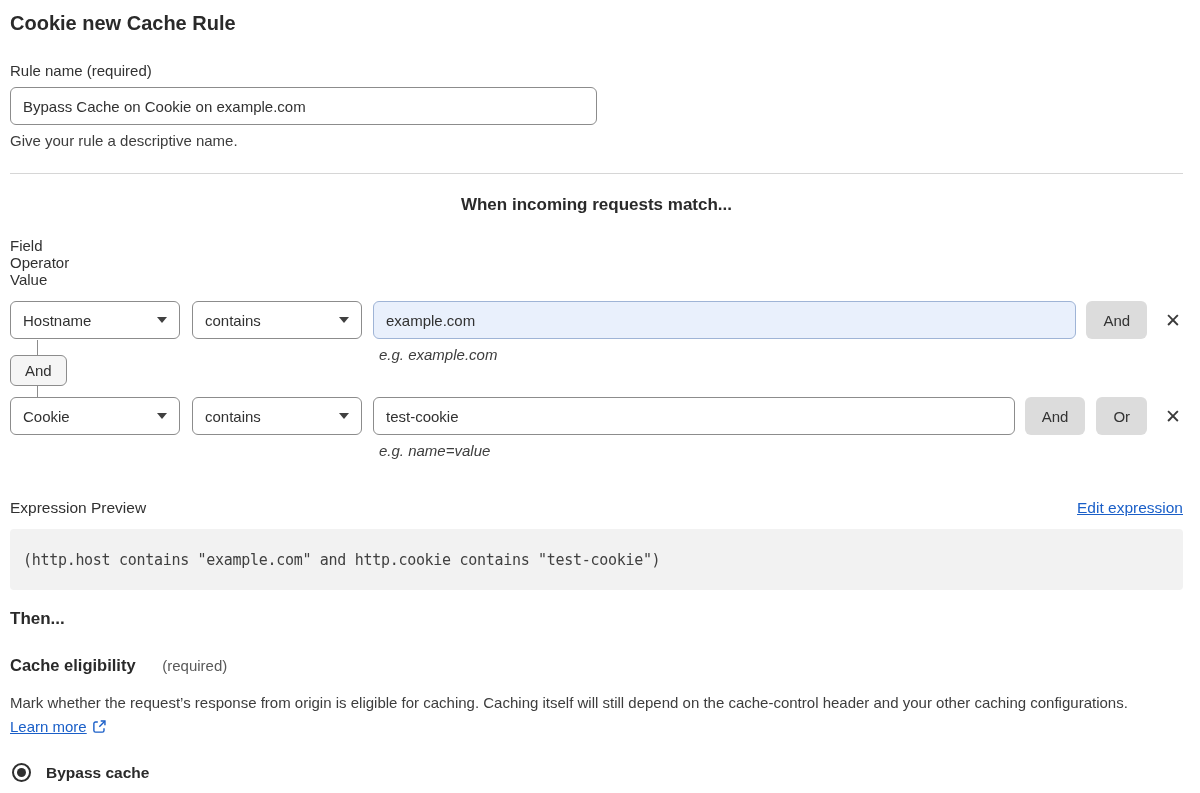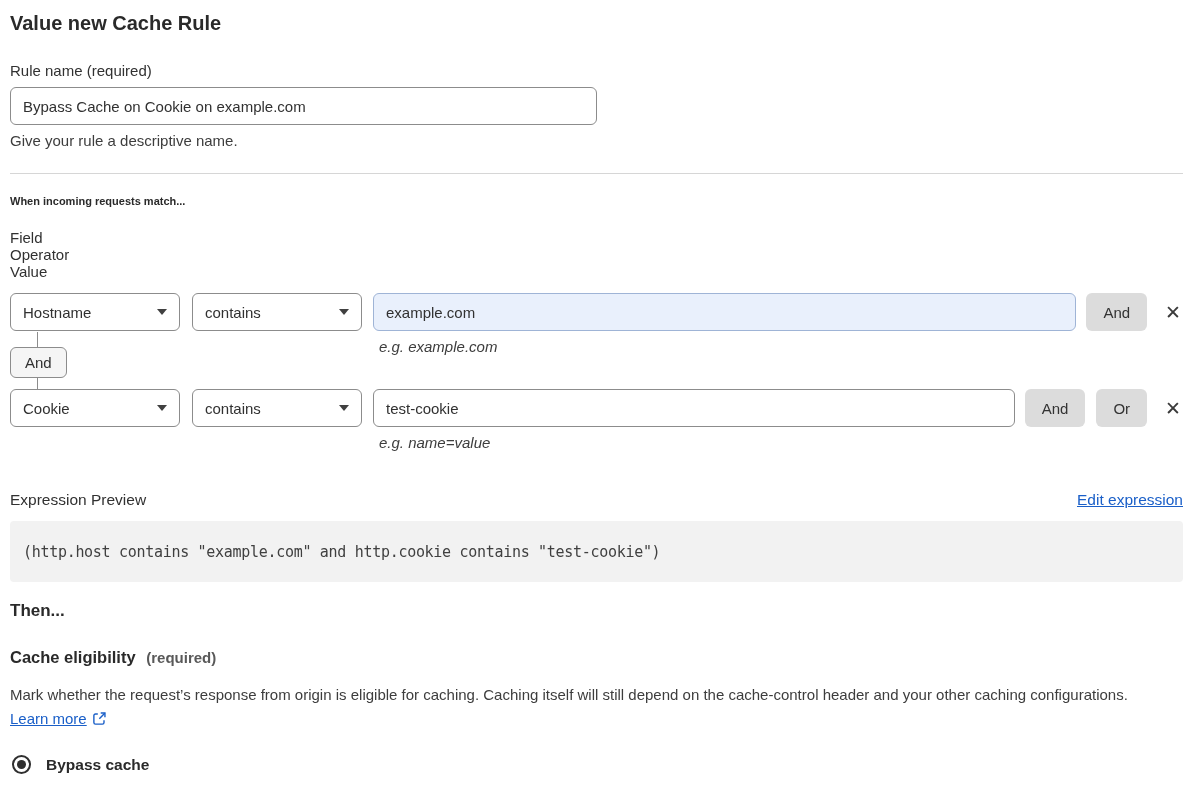--- a/index.html
+++ b/index.html
@@ -33,21 +33,21 @@
     color: #313131;
     background: #ffffff;
     border: 1px solid #8c8c8c;
     border-radius: 6px;
     outline: none;
   }
   .helper-text { margin-top: 7px; font-size: 15px; color: #3d3d3d; }
 
   .divider { border: none; border-top: 1px solid #d6d6d6; margin-top: 24px; }
 
-  .section-heading { margin-top: 21px; font-size: 11px; font-weight: 700; color: #2a2a2a; }
+  .section-heading { margin-top: 21px; font-size: 17px; font-weight: 700; color: #2a2a2a; text-align: center; }
 
   .col-labels { display: flex; margin-top: 22px; font-size: 15px; color: #313131; flex-direction: column; }
   .col-labels .col-field { width: 182px; }
   .col-labels .col-operator { width: 181px; }
   .col-labels .col-value { flex: 1; }
 
   .match-row { display: flex; align-items: flex-start; margin-top: 13px; }
   .row2 { margin-top: 9px; }
 
   .select-box {
@@ -165,21 +165,21 @@
     color: #404040;
     letter-spacing: -0.3px;
     white-space: nowrap;
     overflow: hidden;
   }
 
   .then-heading { margin-top: 19px; font-size: 17px; font-weight: 700; color: #2a2a2a; }
 
   .elig-heading { margin-top: 27px; font-size: 16.5px; }
   .elig-heading .elig-title { font-weight: 700; color: #2a2a2a; }
-  .elig-heading .elig-required { font-weight: 700; font-size: 15px; color: #595959; margin-left: 6px; text-align: center; }
+  .elig-heading .elig-required { font-weight: 400; font-size: 15px; color: #595959; margin-left: 22px; text-align: center; }
 
   .elig-desc {
     margin-top: 16px;
     font-size: 15px;
     line-height: 24px;
     color: #3d3d3d;
     max-width: 1160px;
   }
   .inline-link { color: #1a5fc8; text-decoration: underline; cursor: pointer; }
   .ext-icon { display: inline-block; vertical-align: -2px; margin-left: 5px; }
@@ -199,21 +199,21 @@
   .radio-circle .dot { width: 9px; height: 9px; border-radius: 50%; background: transparent; }
   .radio-circle.selected .dot { background: #2f2f2f; }
   .radio-label { margin-left: 15px; font-size: 15.5px; color: #2a2a2a; }
   .radio-label.bold { font-weight: 700; }
 </style>
 </head>
 <body>
 
 <div class="container">
 
-  <h1 class="page-title">Value new Cache Rule</h1>
+  <h1 class="page-title">Cookie new Cache Rule</h1>
 
   <div class="field-label">Rule name (required)</div>
   <input class="text-input" type="text" value="Bypass Cache on Cookie on example.com" style="">
   <div class="helper-text">Give your rule a descriptive name.</div>
 
   <hr class="divider">
 
   <h2 class="section-heading">When incoming requests match...</h2>
 
   <div class="col-labels">

